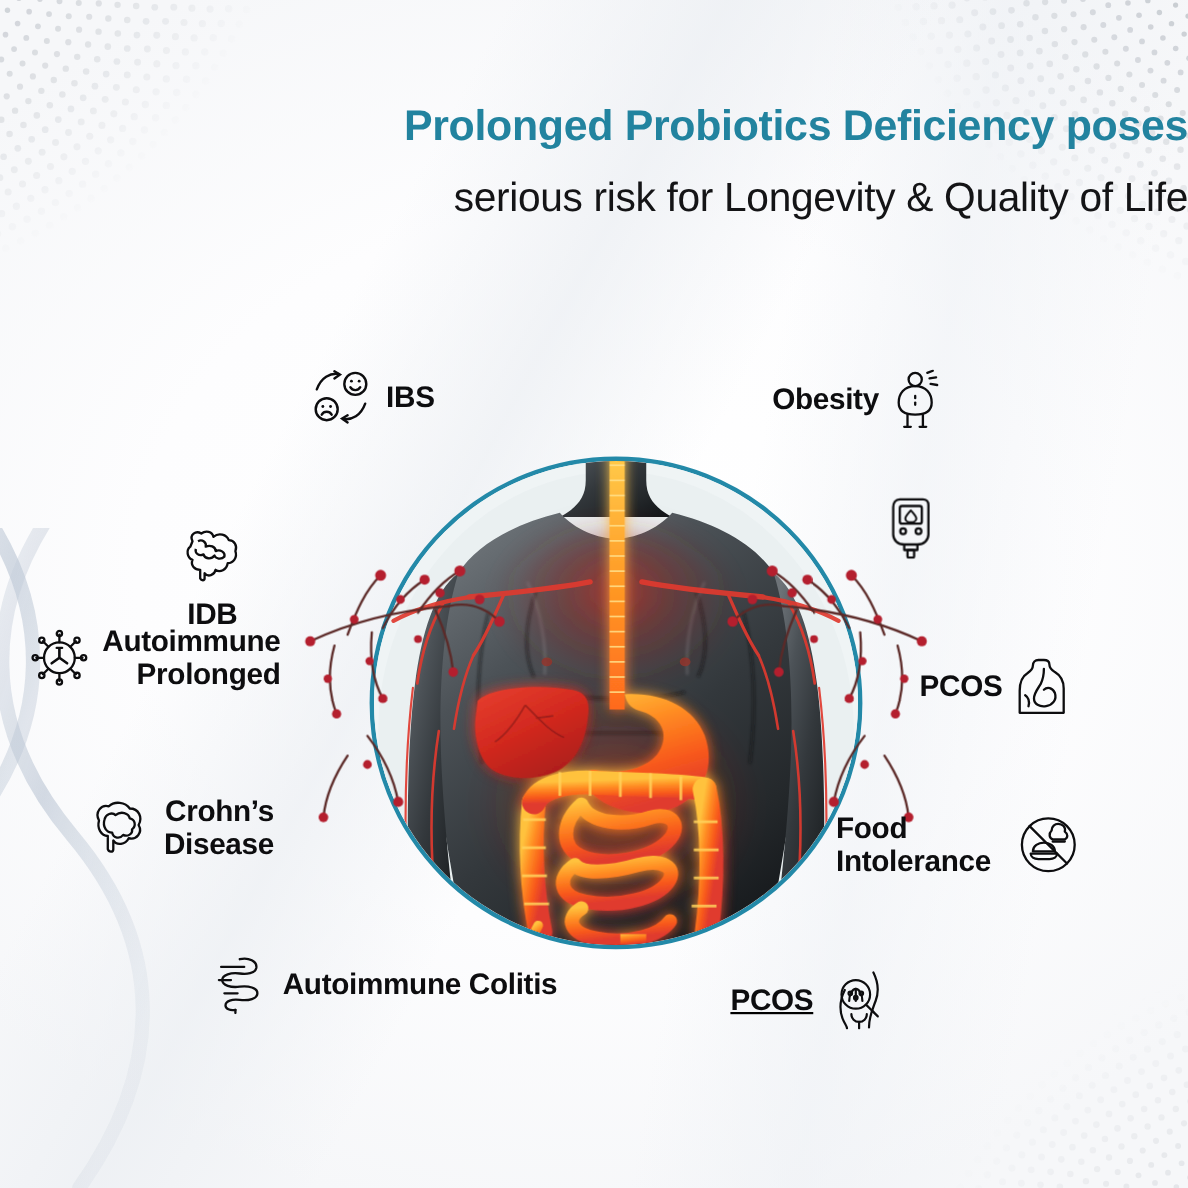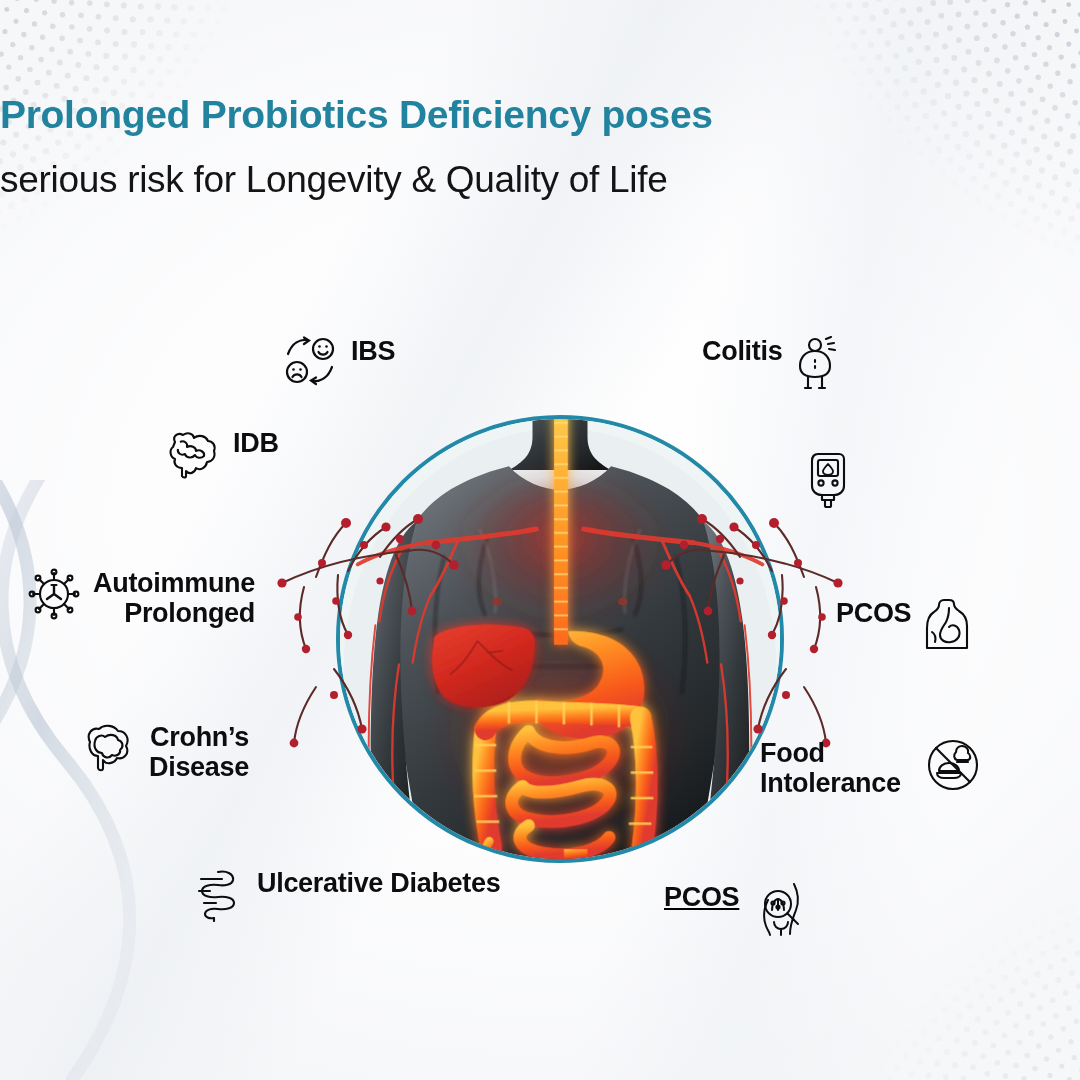--- a/index.html
+++ b/index.html
@@ -25,21 +25,21 @@
   }
   .halftone{ position:absolute; pointer-events:none; }
   #ht-tl{ left:-190px; top:-190px; width:470px; height:470px; }
   #ht-tr{ right:-180px; top:-200px; width:500px; height:500px; }
   #ht-br{ right:-150px; bottom:-210px; width:430px; height:430px; opacity:.55;}
   #dna-wm{ position:absolute; left:-70px; top:480px; width:330px; height:600px; opacity:.95; }
 
   
   #title-block{
     position:absolute; top:92px; left:0; width:1080px;
-    text-align:left; z-index:6;
+    text-align:right; z-index:6;
   }
   #title-line1{
     font-size:39px; font-weight:700; color:#22839f;
     letter-spacing:-.3px; line-height:1.17;
   }
   #title-line2{
     font-size:37px; font-weight:400; color:#141416;
     letter-spacing:-.3px; line-height:1.25; margin-top:19px;
   }
 
@@ -51,33 +51,33 @@
   #hero-ring{
     position:absolute; inset:0; border-radius:50%;
     border:4px solid #2389a8; overflow:hidden;
     background:linear-gradient(170deg,#f4f7f8 0%,#eef3f4 45%,#e9eff1 100%);
   }
   #hero-svg{ position:absolute; inset:0; }
   #berries{ position:absolute; left:-60px; top:-10px; width:568px; height:440px; pointer-events:none; z-index:5;}
 
   
   .label{
-    position:absolute; display:flex; align-items:flex-start; gap:13px; z-index:7;
+    position:absolute; display:flex; align-items:center; gap:13px; z-index:7;
   }
   .label .txt{
     font-size:27px; font-weight:700; color:#0d0d0f;
     line-height:1.12; letter-spacing:-.3px; white-space:pre-line;
   }
   .label.lefttext .txt{ text-align:right; }
   .label.righttext .txt{ text-align:left; }
   .ico{ flex:0 0 auto; display:block; }
 
   
   #lbl-ibs      { left:282px; top:336px; }
-  #lbl-idb      { left:166px; top:428px; }
+  #lbl-idb      { left:166px; top:478px;flex-direction:column; }
   #lbl-auto     { left:28px;  top:568px; }
   #lbl-crohns   { left:78px;  top:722px; }
   #lbl-uc       { left:196px; top:868px; }
   
   #lbl-obesity  { left:702px; top:336px; }
   #lbl-diabetes { left:806px; top:450px; }
   #lbl-gerd     { left:836px; top:598px; }
   #lbl-food     { left:760px; top:738px;gap:25px; }
   #lbl-pcos     { left:664px; top:882px;text-decoration:underline; }
 </style>
@@ -3264,25 +3264,25 @@
   <svg class="ico" width="48" height="54" viewBox="0 0 48 54" fill="none" stroke="#0d0d0f" stroke-width="2.1" stroke-linecap="round" stroke-linejoin="round">
     <path d="M22 4 C30 2, 38 6, 37 12 C36 17, 28 18, 22 17
              C14 16, 6 18, 6 23 C6 28, 14 30, 22 29
              C30 28, 38 30, 38 35 C38 40, 30 42, 22 41
              C15 40, 9 42, 9 46 C9 49, 13 51, 18 50"></path>
     <line x1="5" y1="11" x2="26" y2="11"></line>
     <line x1="3" y1="23" x2="14" y2="23"></line>
     <line x1="8" y1="35" x2="20" y2="35"></line>
     <path d="M18 50 L18 53"></path>
   </svg>
-  <div class="txt">Ulcerative Diabetes</div>
+  <div class="txt">Autoimmune Colitis</div>
 </div>
 
 <div class="label righttext" id="lbl-obesity">
-  <div class="txt">Colitis</div>
+  <div class="txt">Obesity</div>
   <svg class="ico" width="44" height="54" viewBox="0 0 44 54" fill="none" stroke="#0d0d0f" stroke-width="2.1" stroke-linecap="round">
     <circle cx="20" cy="9" r="6"></circle>
     <path d="M20 15 C10 15, 5 22, 5 30 C5 37, 10 41, 20 41 C30 41, 35 37, 35 30 C35 22, 30 15, 20 15 Z"></path>
     <line x1="20" y1="24" x2="20" y2="26"></line>
       <line x1="20" y1="30" x2="20" y2="32"></line>
     <path d="M13 41 L13 52"></path>
       <path d="M27 41 L27 52"></path>
     <path d="M10 52 L16 52"></path>
       <path d="M24 52 L30 52"></path>
     <path d="M31 3 L36 1"></path>

